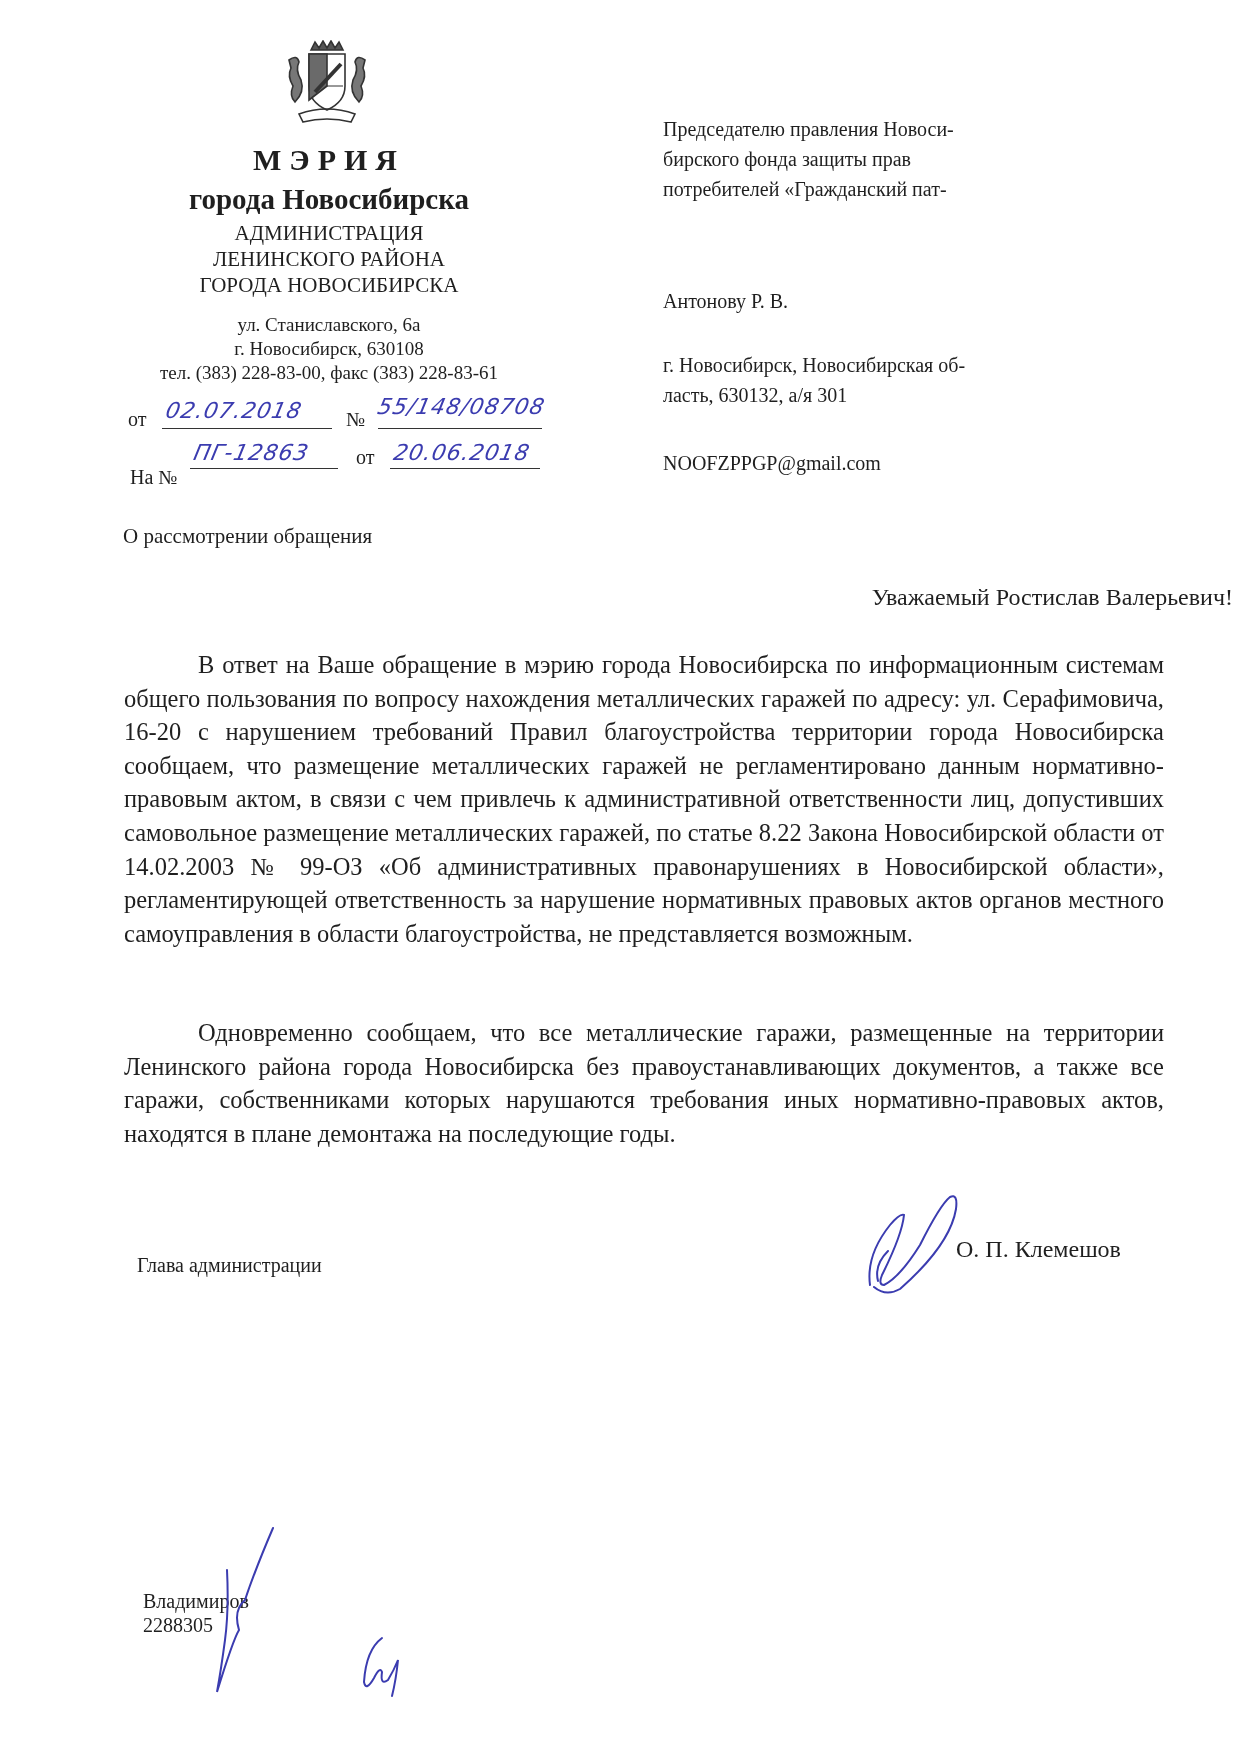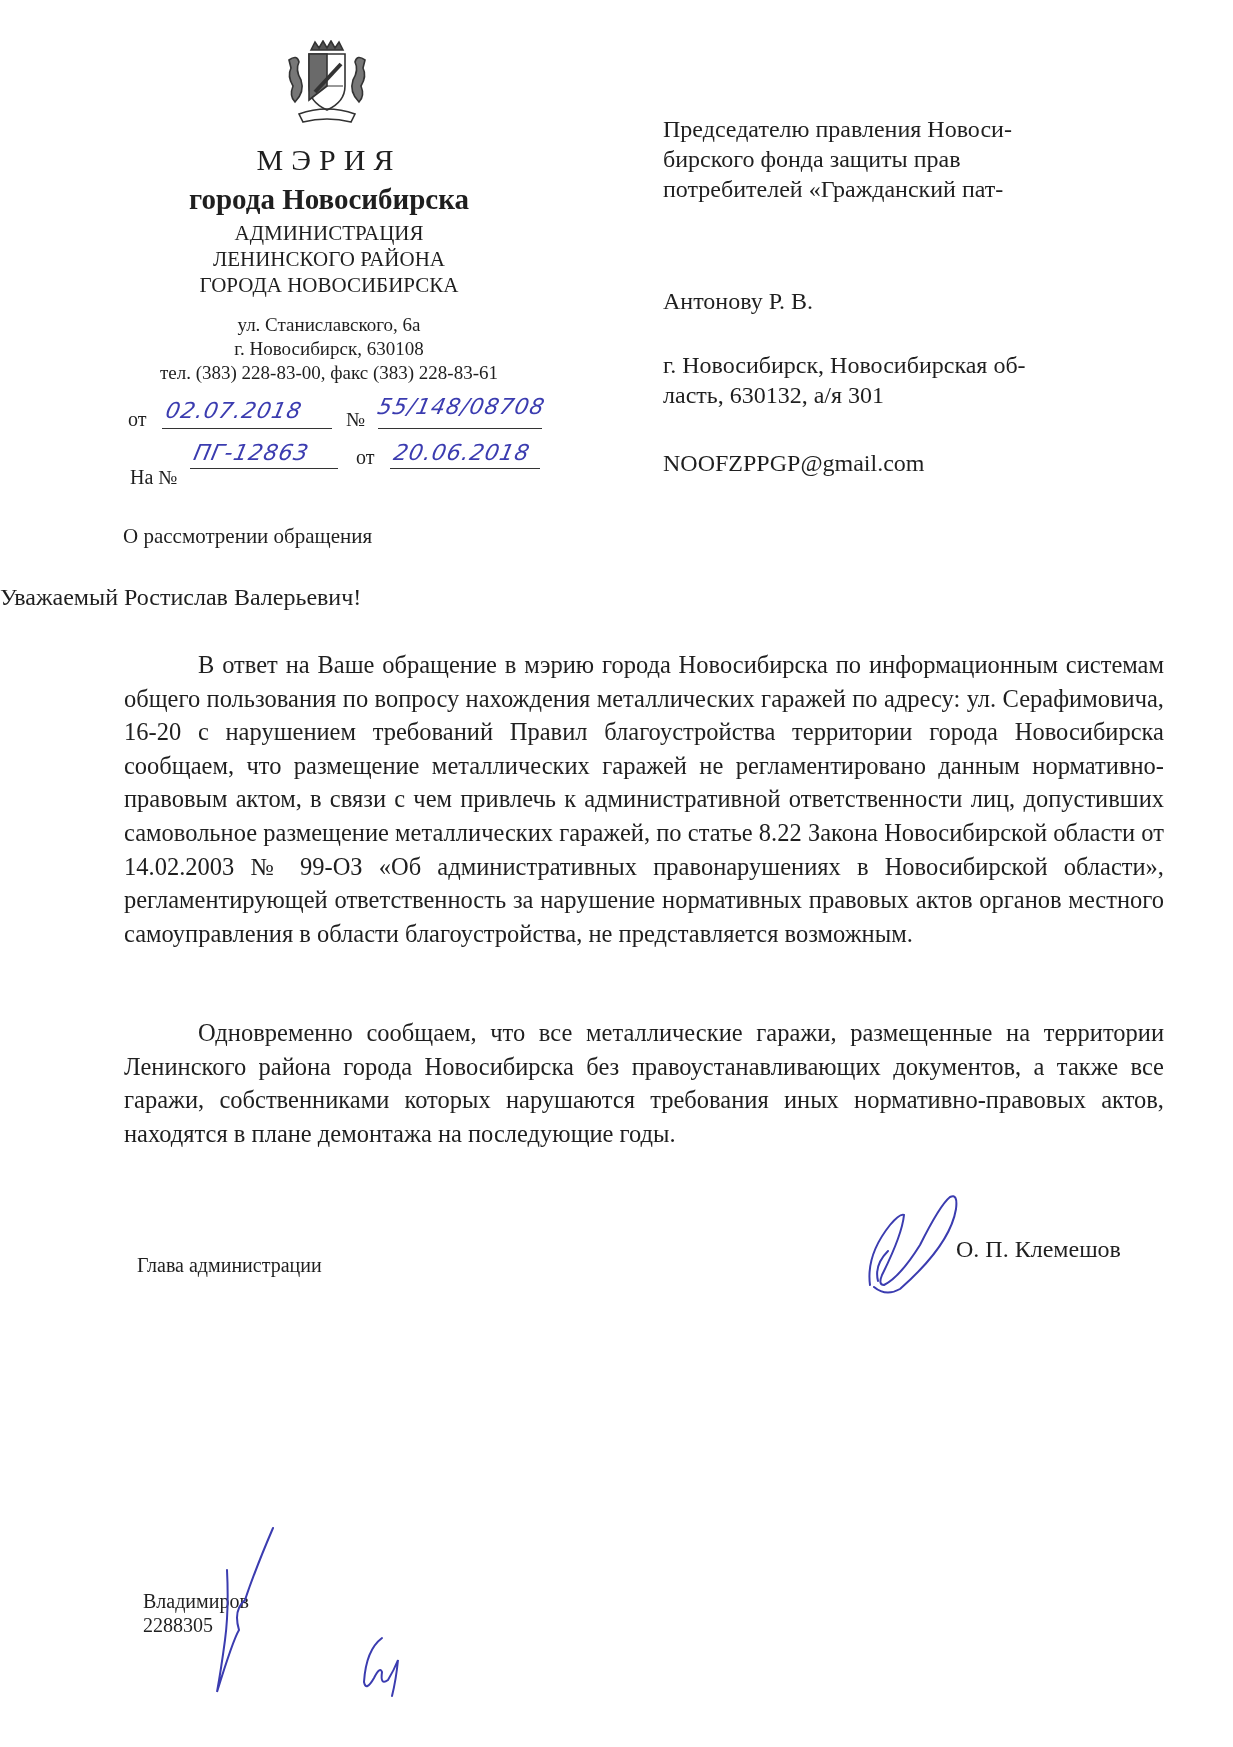--- a/index.html
+++ b/index.html
@@ -5,39 +5,39 @@
     html, body { margin: 0; padding: 0; background: #ffffff; }
     body {
       width: 1233px; height: 1747px; position: relative; overflow: hidden;
       font-family: "Liberation Serif", "DejaVu Serif", serif;
       color: #1f1f1f;
     }
     .abs { position: absolute; }
     .emblem { left: 281px; top: 40px; width: 92px; height: 88px; }
 
     .hdr { left: 110px; width: 438px; text-align: center; }
-    .mayor { top: 143px; font-size: 30px; font-weight: normal; letter-spacing: 8px; }
+    .mayor { top: 143px; font-size: 30px; font-weight: bold; letter-spacing: 8px; }
     .city  { top: 183px; font-size: 29px; font-weight: bold; }
     .adm   { font-size: 21px; line-height: 26px; }
     .adm1 { top: 220px; } .adm2 { top: 246px; } .adm3 { top: 272px; }
     .addr  { font-size: 19px; line-height: 24px; }
     .addr1 { top: 313px; text-align: center; } .addr2 { top: 337px; } .addr3 { top: 361px; }
 
     .reg-label { font-size: 20px; }
     .reg-line { border-bottom: 1px solid #333; height: 30px; }
     .hand {
       font-family: "DejaVu Sans", sans-serif; font-style: italic;
       color: #3b3cb0; font-size: 22px; letter-spacing: 1px;
       transform: skewX(-12deg); white-space: nowrap;
     }
 
-    .recipient { left: 663px; width: 470px; font-size: 24px; line-height: 30px; }
+    .recipient { left: 663px; width: 470px; font-size: 20px; line-height: 30px; }
 
     .subject { left: 123px; top: 524px; font-size: 21px; }
-    .greeting { left: 0; width: 1233px; top: 584px; text-align: left; font-size: 24px; font-family: Liberation Serif, serif; }
+    .greeting { left: 0; width: 1233px; top: 584px; text-align: right; font-size: 24px; font-family: Liberation Serif, serif; }
 
     .body-text {
       left: 124px; width: 1040px; font-size: 24.5px; line-height: 33.6px;
       text-align: justify;
     }
     .body-text p { margin: 0; text-indent: 74px; }
     .p1 { top: 648px; }
     .p2 { top: 1016px; }
 
     .sign-title { left: 137px; top: 1254px; font-size: 20px; }

